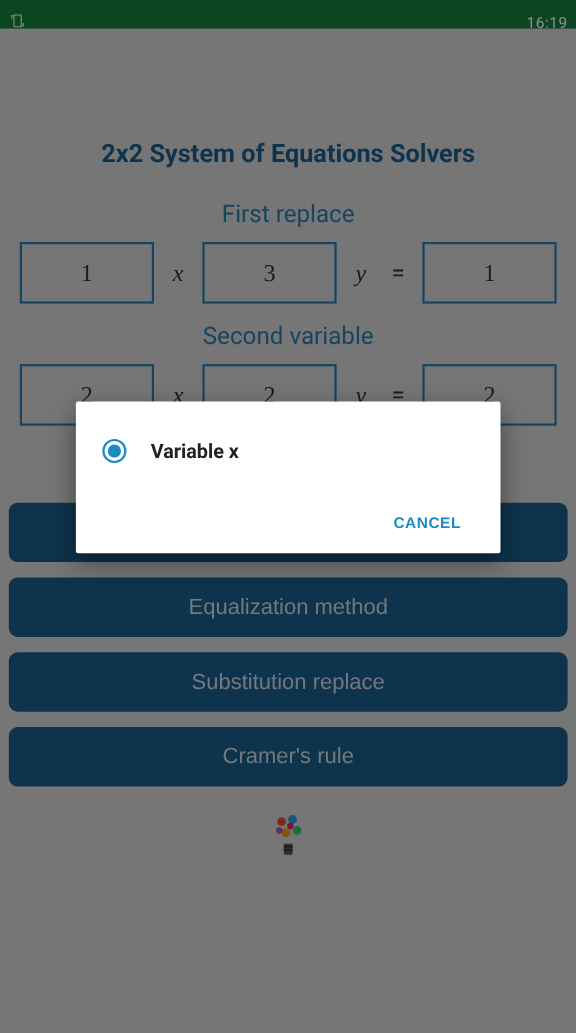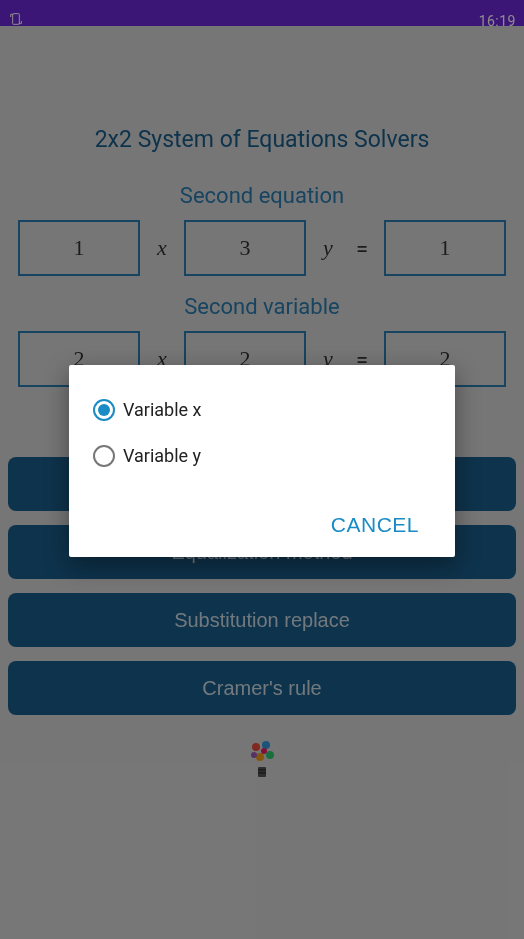--- a/index.html
+++ b/index.html
@@ -1,21 +1,21 @@
 <!DOCTYPE html>
 <html><head>
 <meta charset="utf-8">
 <style>
   * { box-sizing: border-box; margin: 0; padding: 0; }
   html, body { width: 524px; height: 939px; overflow: hidden; font-family: -apple-system, Roboto, Arial, sans-serif; }
   body { background: #d8d8d8; position: relative; }
 
   .status-bar {
     height: 41px;
-    background: #6d28d9;
+    background: #15803d;
     color: #fff;
     display: flex;
     align-items: center;
     justify-content: space-between;
     padding: 0 8px;
     font-size: 14px;
   }
   .status-left svg { width: 16px; height: 16px; fill: none; stroke: #fff; stroke-width: 1.5; }
   .status-right { font-weight: 400; letter-spacing: 0.5px; }
 
@@ -23,21 +23,21 @@
     position: absolute;
     top: 26px; left: 0; right: 0; bottom: 0;
     background: #d8d8d8;
     padding: 0 8px;
   }
 
   .title {
     text-align: center;
     color: #1a5d8a;
     font-size: 23px;
-    font-weight: 400;
+    font-weight: 700;
     margin-top: 100px;
     margin-bottom: 30px;
   }
 
   .eq-label {
     text-align: center;
     color: #2a7caf;
     font-size: 22px;
     font-weight: 400;
     margin-top: 10px;
@@ -118,23 +118,24 @@
   .dialog-header {
     display: flex;
     align-items: center;
     gap: 14px;
     margin-bottom: 22px;
   }
   .dialog-title { font-size: 19px; color: #222; }
 
   .radio-row {
     display: flex;
-    align-items: flex-start;
-    gap: 8px;
+    align-items: flex-end;
+    gap: 22px;
     padding: 12px 0;
+    font-weight: bold;
   }
   .radio {
     width: 22px; height: 22px;
     border-radius: 50%;
     border: 2px solid #777;
     position: relative;
     flex-shrink: 0;
   }
   .radio.checked { border-color: #1a8bc4; }
   .radio.checked::after {
@@ -148,22 +149,22 @@
 
   .dialog-actions {
     display: flex;
     justify-content: flex-end;
     margin-top: 26px;
   }
   .dialog-cancel {
     background: none;
     border: none;
     color: #1a8bc4;
-    font-size: 21px;
-    font-weight: 400;
+    font-size: 14px;
+    font-weight: 700;
     letter-spacing: 0.5px;
     padding: 8px 12px;
   }
 
   .app-icon-mini {
     width: 28px; height: 28px;
     position: relative;
   }
 </style>
 </head>
@@ -176,21 +177,21 @@
         <path d="M4 9 L4 5 L8 5"></path>
         <path d="M20 15 L20 19 L16 19"></path>
       </svg>
   </div>
   <div class="status-right">16:19</div>
 </div>
 
 <div class="app">
   <div class="title">2x2 System of Equations Solvers</div>
 
-  <div class="eq-label">Second equation</div>
+  <div class="eq-label">First replace</div>
   <div class="eq-row">
     <div class="coef-box">1</div>
     <div class="var-lbl">x</div>
     <div class="coef-box">3</div>
     <div class="var-lbl">y</div>
     <div class="eq-sign">=</div>
     <div class="coef-box">1</div>
   </div>
 
   <div class="eq-label">Second variable</div>
@@ -227,21 +228,17 @@
 </div>
 
 <div class="overlay"></div>
 
 <div class="dialog">
 
   <div class="radio-row">
     <div class="radio checked"></div>
     <div class="radio-label">Variable x</div>
   </div>
-  <div class="radio-row">
-    <div class="radio"></div>
-    <div class="radio-label">Variable y</div>
-  </div>
 
   <div class="dialog-actions">
     <button class="dialog-cancel">CANCEL</button>
   </div>
 </div>
 
 </body></html>

